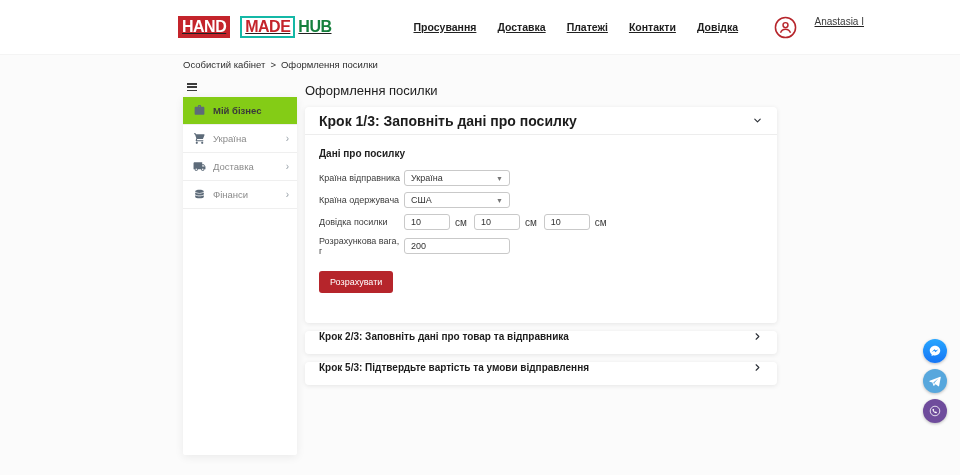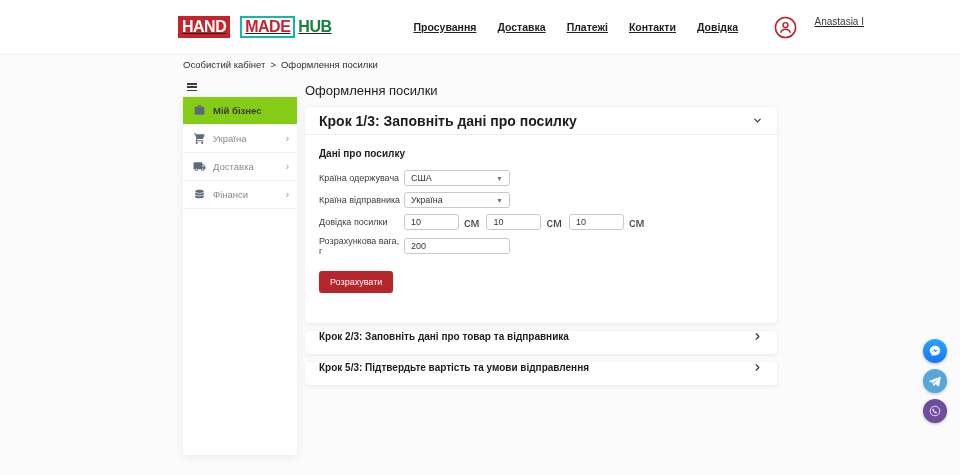--- a/index.html
+++ b/index.html
@@ -65,22 +65,22 @@
   .form-row { display:flex; align-items:center; margin-bottom:6px; }
   .form-label { width:85px; font-size:9px; color:#3c3c3c; flex:none; }
   .ctrl { height:16px; border:1px solid #c9c9c9; border-radius:3px; background:#fff; font-size:9px; color:#333; font-family:"Liberation Sans", sans-serif; }
   .select {
     width:106px; display:flex; align-items:center; justify-content:space-between;
     padding:0 6px; cursor:pointer;
   }
   .select .caret { font-size:7px; color:#777; }
   .txt-input { padding:0 6px; outline:none; }
   .w-input { width:106px; }
-  .dim-input { width:55px; }
-  .unit { font-size:13px; color:#3c3c3c; margin:0 7px 0 5px; }
+  .dim-input { width:46px; }
+  .unit { font-size:10px; color:#3c3c3c; margin:0 7px 0 5px; }
   .btn-calc {
     margin-top:9px; display:inline-block; background:#b6252b; color:#fff;
     font-size:9px; font-family:"Liberation Sans", sans-serif;
     padding:6px 11px; border:none; border-radius:3px; cursor:pointer;
   }
   .collapsed-card { height:23px; display:flex; justify-content:space-between; padding:0 14px; cursor:pointer; }
   .collapsed-card .step-label { font-size:10px; font-weight:700; color:#1d1d1d; }
   
   .float-stack { position:absolute; right:13px; top:339px; display:flex; flex-direction:column; gap:6px; }
   .float-btn { width:24px; height:24px; border-radius:50%; display:flex; align-items:center; justify-content:center; cursor:pointer; box-shadow:0 1px 3px rgba(0,0,0,0.25); }
@@ -174,31 +174,31 @@
     <div class="card-header">
       <span class="step-label">Крок 1/3: Заповніть дані про посилку</span>
       <svg class="chev-svg" viewBox="0 0 24 24">
           <polyline points="6 9 12 15 18 9"></polyline>
         </svg>
     </div>
     <div class="card-body">
       <div class="section-title">Дані про посилку</div>
 
       <div class="form-row">
+        <span class="form-label">Країна відправника</span>
+        <div class="ctrl select">
+          <span>Україна</span>
+          <span class="caret">▼</span>
+        </div>
+      </div>
+
+      <div class="form-row">
         <span class="form-label">Країна одержувача</span>
         <div class="ctrl select">
           <span>США</span>
-          <span class="caret">▼</span>
-        </div>
-      </div>
-
-      <div class="form-row">
-        <span class="form-label">Країна відправника</span>
-        <div class="ctrl select">
-          <span>Україна</span>
           <span class="caret">▼</span>
         </div>
       </div>
 
       <div class="form-row">
         <span class="form-label">Довідка посилки</span>
         <input class="ctrl txt-input dim-input" value="10" style="">
         <span class="unit">см</span>
         <input class="ctrl txt-input dim-input" value="10" style="">
         <span class="unit">см</span>

